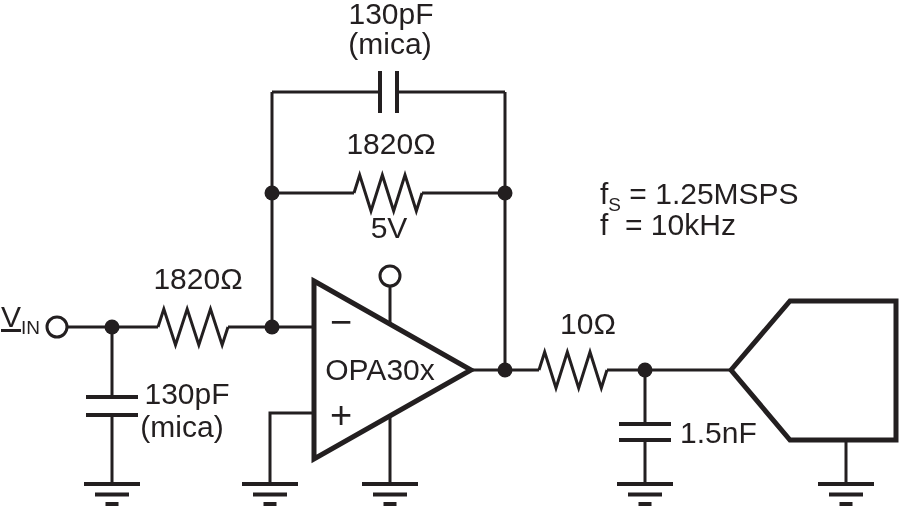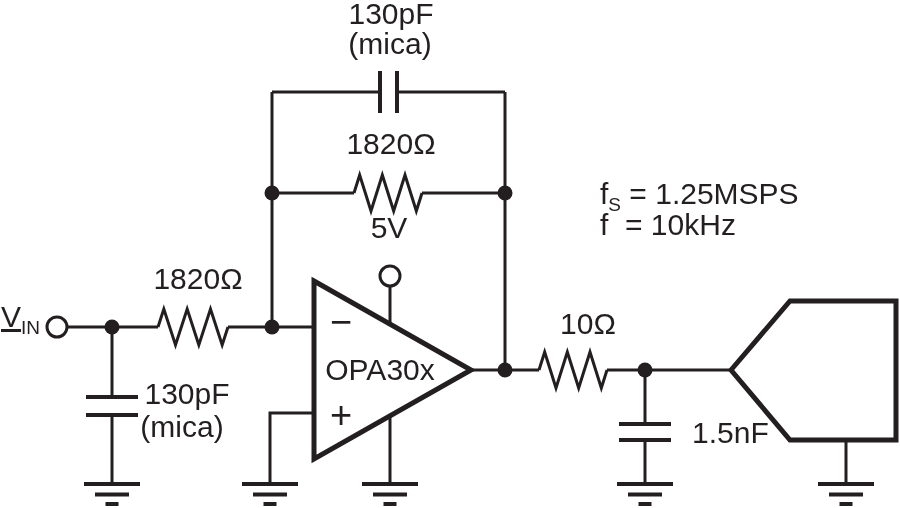--- a/index.html
+++ b/index.html
@@ -105,16 +105,16 @@
   <div class="lbl ctr" style="left:198px; top:263px;">1820Ω</div>
 
   <div class="lbl" style="left:1px; top:301px;text-decoration:underline;"><span>V</span><span class="sub">IN</span></div>
 
   <div class="lbl ctr" style="left:187px; top:378px;">130pF</div>
   <div class="lbl ctr" style="left:182px; top:411px;">(mica)</div>
 
   <div class="lbl ctr" style="left:380px; top:354px;">OPA30x</div>
 
   <div class="lbl ctr" style="left:588px; top:308px;">10Ω</div>
-  <div class="lbl" style="left:680px; top:417px;margin-left:12px;">1.5nF</div>
+  <div class="lbl" style="left:680px; top:417px;">1.5nF</div>
 
 
 </div>
 
 </body></html>

